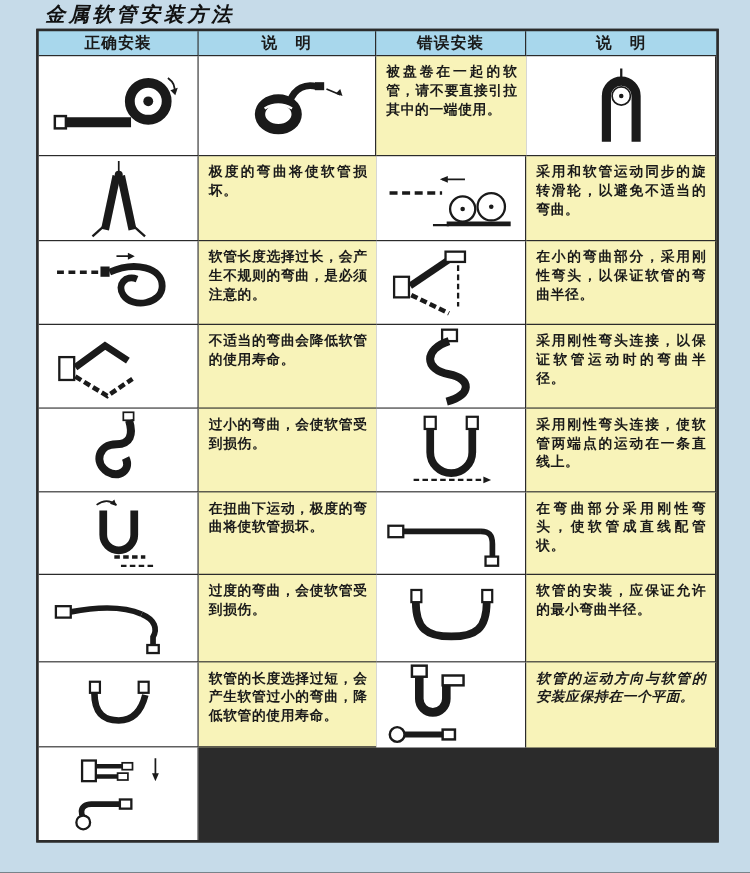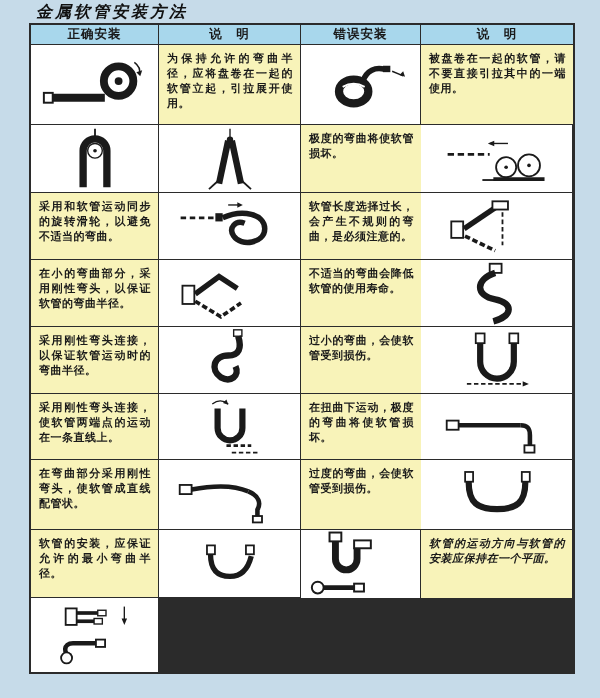--- a/index.html
+++ b/index.html
@@ -69,21 +69,20 @@
   <div class="cell img-cell">
     <svg width="118" height="72" viewBox="0 0 120 70">
       <path class="stroke" d="M16 48 H70" stroke-width="8"></path>
       <rect class="fillw" x="8" y="43" width="9" height="10" stroke-width="2"></rect>
       <circle class="stroke" cx="84" cy="31" r="15" stroke-width="8"></circle>
       <circle class="filld" cx="84" cy="31" r="4"></circle>
       <path class="stroke" d="M100 12 q7 5 5 12" stroke-width="1.5"></path>
       <path class="filld" d="M106 26 l2 -6 -6 2 z"></path>
     </svg>
   </div>
-  <div class="cell desc-cell">为保持允许的弯曲半径，应将盘卷在一起的软管立起，引拉展开使用。</div>
   <div class="cell img-cell">
     <svg width="110" height="72" viewBox="0 0 120 70">
       <ellipse class="stroke" cx="52" cy="42" rx="16" ry="13" stroke-width="9"></ellipse>
       <path d="M40 37 q12 -7 24 0" stroke="#fff" stroke-width="2" fill="none"></path>
       <path class="stroke" d="M62 31 C66 19 76 15 86 18" stroke-width="6"></path>
       <rect class="filld" x="84" y="14" width="8" height="7"></rect>
       <path class="stroke" d="M94 20 l12 5" stroke-width="1.5"></path>
       <path class="filld" d="M108 26 l-2 -6 -4 4 z"></path>
     </svg>
   </div>
@@ -216,20 +215,21 @@
     </svg>
   </div>
   <div class="cell desc-cell">软管的安装，应保证允许的最小弯曲半径。</div>
   <div class="cell img-cell">
     <svg width="110" height="62" viewBox="0 0 120 70">
       <rect class="fillw" x="34" y="14" width="9" height="10" stroke-width="2"></rect>
       <rect class="fillw" x="78" y="14" width="9" height="10" stroke-width="2"></rect>
       <path class="stroke" d="M38 24 C38 44 48 49 60 49 C72 49 80 42 84 26" stroke-width="6"></path>
     </svg>
   </div>
+  <div class="cell desc-cell last-col">软管的长度选择过短，会产生软管过小的弯曲，降低软管的使用寿命。</div>
 
   <div class="cell img-cell last-row">
     <svg width="118" height="70" viewBox="0 0 120 70">
       <rect class="fillw" x="28" y="3" width="12" height="9" stroke-width="2"></rect>
       <path class="stroke" d="M34 12 V30 A11 11 0 0 0 56 30 V19" stroke-width="7"></path>
       <rect class="fillw" x="53" y="11" width="17" height="8" stroke-width="2"></rect>
       <circle class="fillw" cx="16" cy="59" r="6" stroke-width="2"></circle>
       <path class="stroke" d="M22 59 H54" stroke-width="5"></path>
       <rect class="fillw" x="53" y="55" width="10" height="8" stroke-width="2"></rect>
     </svg>

